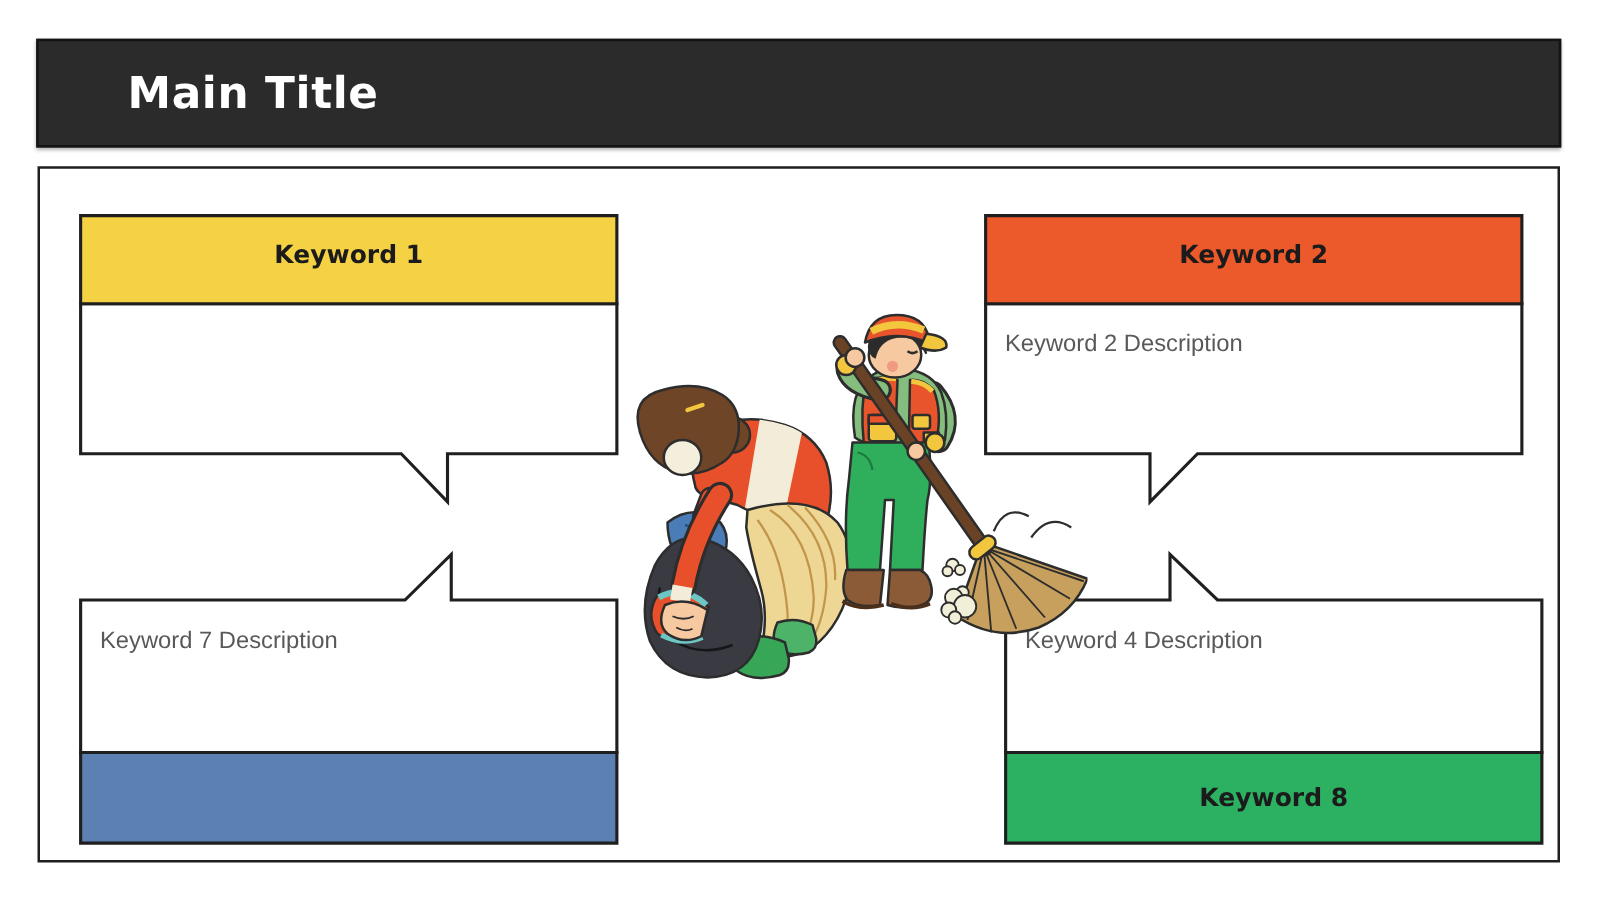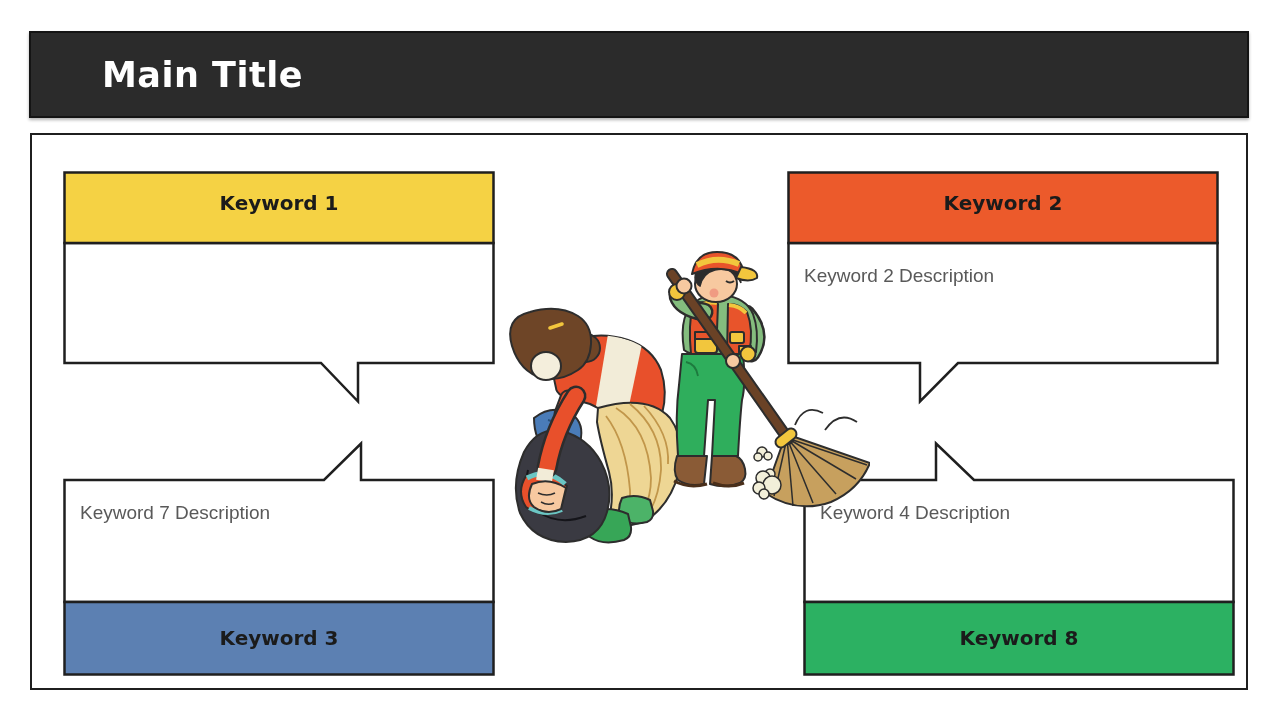--- a/index.html
+++ b/index.html
@@ -71,21 +71,20 @@
   <div class="bubble-label label-top">Keyword 2</div>
   <div class="bubble-desc desc-top">Keyword 2 Description</div>
 </div>
 
 <div class="bubble" style="left:63px; top:442px;">
   <svg viewBox="0 0 432 234" width="432" height="234">
     <path class="bubble-body" d="M1.5 38 H261 L298 1.5 V38 H430.5 V160 H1.5 Z"></path>
     <path class="bubble-header" d="M1.5 160 H430.5 V232.5 H1.5 Z" fill="#5c80b2"></path>
   </svg>
   <div class="bubble-desc desc-bottom">Keyword 7 Description</div>
-  <div class="bubble-label label-bottom">Keyword 3</div>
 </div>
 
 <div class="bubble" style="left:787px; top:442px;margin-left:16px;">
   <svg viewBox="0 0 432 234" width="432" height="234">
     <path class="bubble-body" d="M1.5 38 H133 V1.5 L171 38 H430.5 V160 H1.5 Z"></path>
     <path class="bubble-header" d="M1.5 160 H430.5 V232.5 H1.5 Z" fill="#2cb162"></path>
   </svg>
   <div class="bubble-desc desc-bottom">Keyword 4 Description</div>
   <div class="bubble-label label-bottom">Keyword 8</div>
 </div>

